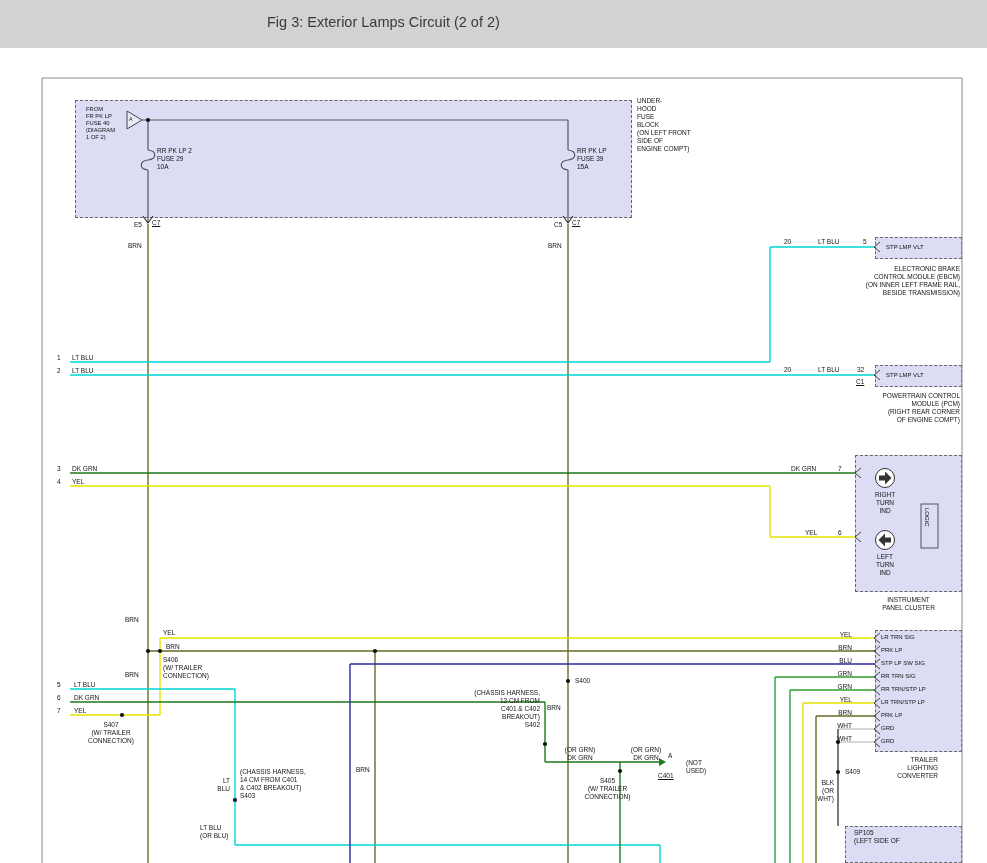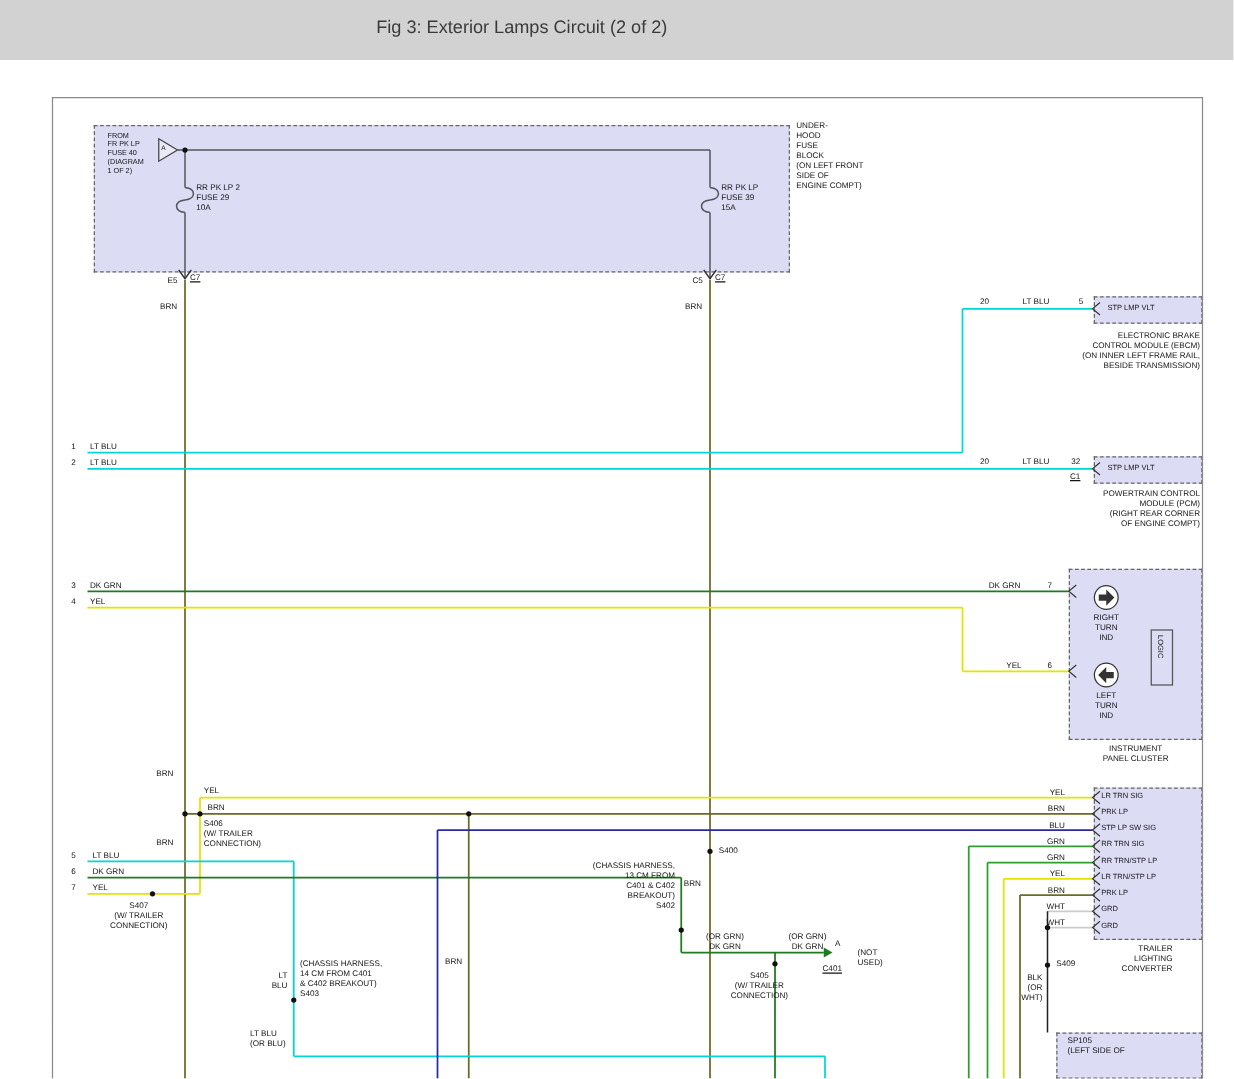--- a/index.html
+++ b/index.html
@@ -1,20 +1,20 @@
 <!DOCTYPE html>
 <html><head>
 <meta charset="utf-8">
 <style>
   * { margin:0; padding:0; box-sizing:border-box; }
   html,body { background:#fff; }
   body { font-family:"Liberation Sans", sans-serif; }
   #canvas { position:relative; width:987px; height:863px; background:#ffffff; overflow:hidden; }
   #topbar { position:absolute; left:0; top:0; width:987px; height:48px; background:#d2d2d2; }
-  #title  { position:absolute; left:267px; top:14px; font-size:14.5px; color:#3a3a3a;margin-left:34px; }
+  #title  { position:absolute; left:267px; top:14px; font-size:14.5px; color:#3a3a3a; }
   .lbl { position:absolute; font-size:6.5px; line-height:1.22; color:#141414; white-space:pre-line; z-index:5; }
   .sm  { font-size:5.8px; }
   .r { text-align:right; }
   .c { text-align:center; }
   .u { text-decoration:underline; }
   .modbox { position:absolute; border:1px dashed #666; background:#dcdcf4; z-index:1; }
   #wires { position:absolute; left:0; top:0; z-index:3; }
   .vtext { position:absolute; writing-mode:vertical-rl; font-size:6px; color:#141414; z-index:5; }
 </style>
 </head>

